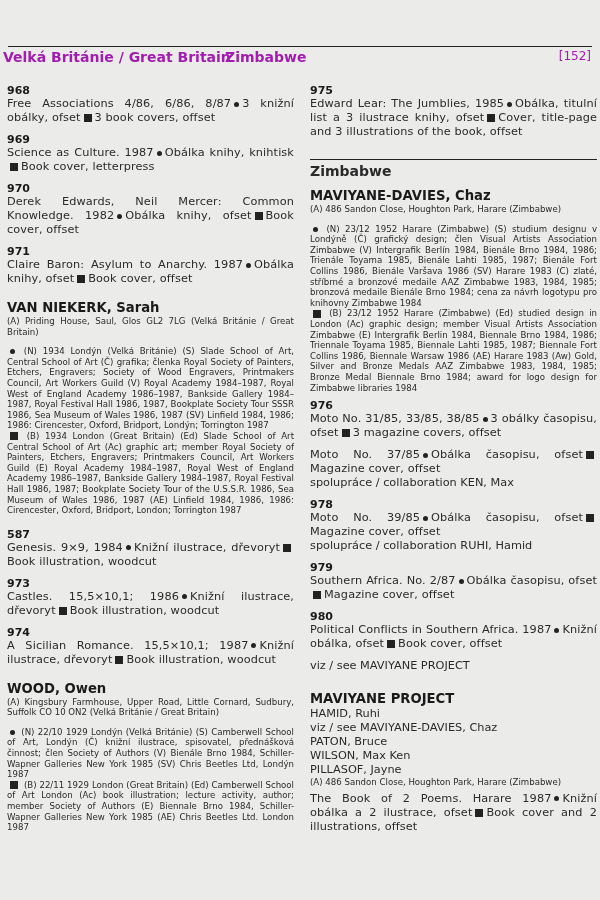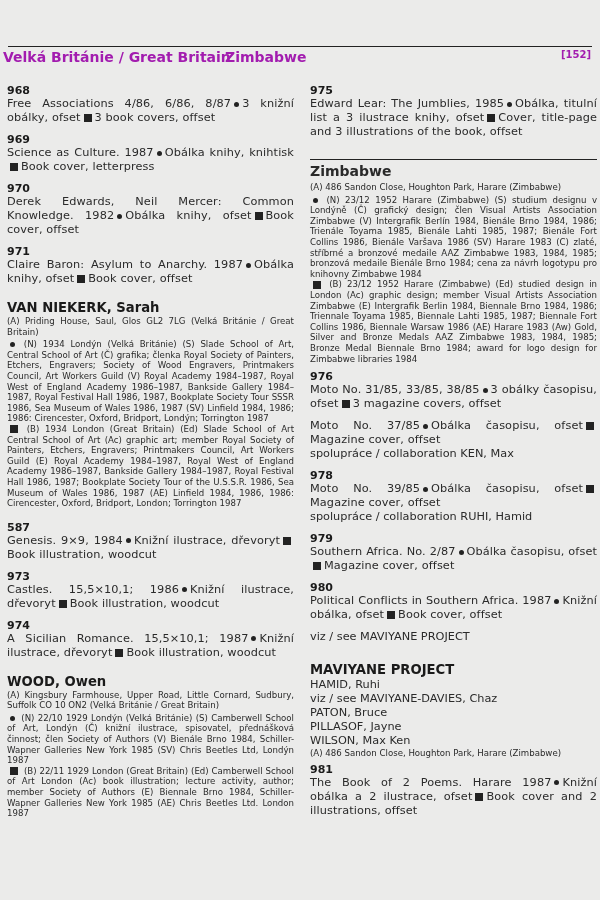--- a/index.html
+++ b/index.html
@@ -7,32 +7,32 @@
     width: 600px; height: 900px; overflow: hidden;
     background: #ebebea;
     color: #2a2a2a;
     font-family: "DejaVu Sans", sans-serif;
     position: relative;
   }
   .header-rule { position: absolute; left: 8px; right: 8px; top: 46px; border-top: 1.5px solid #222; }
   .header { position: absolute; left: 3px; right: 9px; top: 49px; height: 20px; font-size: 14px; font-weight: bold; color: #a21caf; }
   .header .country-a { position: absolute; left: 0; }
   .header .country-b { position: absolute; left: 222px; }
-  .header .page-no { position: absolute; right: 0; font-weight: bold; font-size: 10px; }
+  .header .page-no { position: absolute; right: 0; font-weight: normal; font-size: 12px; }
   .col { position: absolute; top: 84px; width: 287px; }
   .col.left { left: 7px; }
   .col.right { left: 310px; }
   .entry { margin-bottom: 8px; }
   .num { font-weight: bold; font-size: 11px; line-height: 13px; color: #1a1a1a; }
   .desc { font-size: 11.3px; line-height: 14px; text-align: justify; letter-spacing: 0.1px; }
   .bul { display: inline-block; width: 5px; height: 5px; border-radius: 50%; background: #222; vertical-align: middle; margin: 0 3px; }
   .sq { display: inline-block; width: 8px; height: 8px; background: #222; vertical-align: middle; margin: 0 3px; }
   .artist-name { font-weight: bold; font-size: 13.2px; line-height: 16px; margin-top: 14px; color: #1a1a1a; }
   .small { font-size: 8.6px; line-height: 10.6px; text-align: justify; }
-  .bio { margin-top: 2px; }
+  .bio { margin-top: 9px; }
   .section-rule { border-top: 1.5px solid #222; margin-top: 20px; }
   .section-title { font-weight: bold; font-size: 14px; line-height: 18px; margin-top: 2px; margin-bottom: 2px; }
   .plain { font-size: 11.3px; line-height: 14px; }
 </style>
 </head>
 <body>
 
 <div class="header-rule"></div>
 <div class="header">
   <span class="country-a">Velká Británie / Great Britain</span>
@@ -86,20 +86,21 @@
 
 <div class="col right">
   <div class="entry">
     <div class="num">975</div>
     <div class="desc"><span>Edward Lear: The Jumblies, 1985</span><span class="bul"></span><span>Obálka, titulní list a 3 ilustrace knihy, ofset</span><span class="sq"></span><span>Cover, title-page and 3 illustrations of the book, offset</span></div>
   </div>
 
   <div class="section-rule"></div>
   <div class="section-title">Zimbabwe</div>
 
+  <div class="artist-name" style="margin-top:8px">MAVIYANE-DAVIES, Chaz</div>
   <div class="small">(A) 486 Sandon Close, Houghton Park, Harare (Zimbabwe)</div>
   <div class="small bio"><span class="bul"></span> <span>(N) 23/12 1952 Harare (Zimbabwe) (S) studium designu v Londýně (Č) grafický design; člen Visual Artists Association Zimbabwe (V) Intergrafik Berlín 1984, Bienále Brno 1984, 1986; Trienále Toyama 1985, Bienále Lahti 1985, 1987; Bienále Fort Collins 1986, Bienále Varšava 1986 (SV) Harare 1983 (C) zlaté, stříbrné a bronzové medaile AAZ Zimbabwe 1983, 1984, 1985; bronzová medaile Bienále Brno 1984; cena za návrh logotypu pro knihovny Zimbabwe 1984</span></div>
   <div class="small"><span class="sq"></span> <span>(B) 23/12 1952 Harare (Zimbabwe) (Ed) studied design in London (Ac) graphic design; member Visual Artists Association Zimbabwe (E) Intergrafik Berlin 1984, Biennale Brno 1984, 1986; Triennale Toyama 1985, Biennale Lahti 1985, 1987; Biennale Fort Collins 1986, Biennale Warsaw 1986 (AE) Harare 1983 (Aw) Gold, Silver and Bronze Medals AAZ Zimbabwe 1983, 1984, 1985; Bronze Medal Biennale Brno 1984; award for logo design for Zimbabwe libraries 1984</span></div>
 
   <div style="height:6px"></div>
   <div class="entry">
     <div class="num">976</div>
     <div class="desc"><span>Moto No. 31/85, 33/85, 38/85</span><span class="bul"></span><span>3 obálky časopisu, ofset</span><span class="sq"></span><span>3 magazine covers, offset</span></div>
   </div>
   <div class="entry">
@@ -118,21 +119,20 @@
   <div class="entry">
     <div class="num">980</div>
     <div class="desc"><span>Political Conflicts in Southern Africa. 1987</span><span class="bul"></span><span>Knižní obálka, ofset</span><span class="sq"></span><span>Book cover, offset</span></div>
   </div>
   <div class="plain">viz / see MAVIYANE PROJECT</div>
 
   <div class="artist-name" style="margin-top:18px">MAVIYANE PROJECT</div>
   <div class="plain">HAMID, Ruhi</div>
   <div class="plain">viz / see MAVIYANE-DAVIES, Chaz</div>
   <div class="plain">PATON, Bruce</div>
+  <div class="plain">WILSON, Max Ken</div>
   <div class="plain">PILLASOF, Jayne</div>
-  <div class="plain">WILSON, Max Ken</div>
   <div class="small">(A) 486 Sandon Close, Houghton Park, Harare (Zimbabwe)</div>
 
   <div class="entry" style="margin-top:4px">
-    <div class="num">981</div>
     <div class="desc"><span>The Book of 2 Poems. Harare 1987</span><span class="bul"></span><span>Knižní obálka a 2 ilustrace, ofset</span><span class="sq"></span><span>Book cover and 2 illustrations, offset</span></div>
   </div>
 </div>
 
 </body></html>

